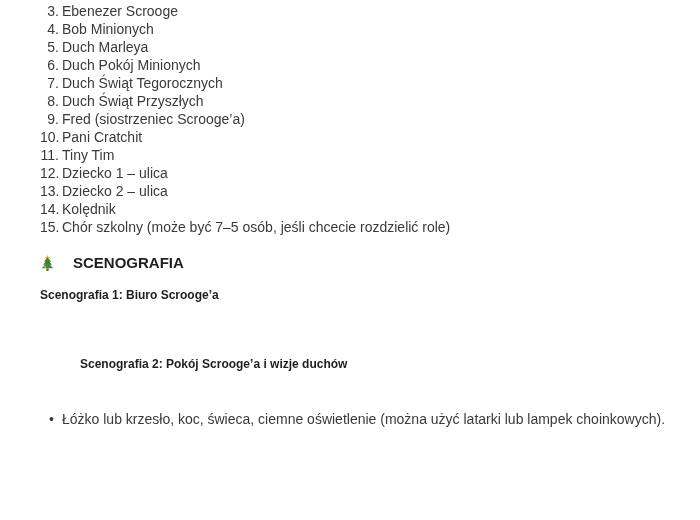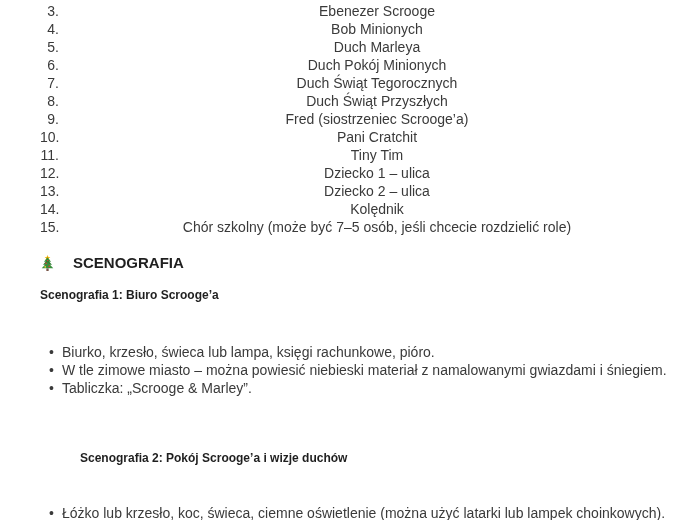--- a/index.html
+++ b/index.html
@@ -13,21 +13,20 @@
   .doc { margin: 0 8px 0 40px; }
 
   
   ol.cast { list-style: none; margin: 2px 0 0; padding: 0; }
   ol.cast li {
     position: relative;
     padding-left: 22px;
     font-size: 14px;
     line-height: 18px;
     counter-increment: cast;
-    text-align: center;
   }
   ol.cast li::before {
     content: counter(cast) ".";
     position: absolute; left: 0; top: 0;
     width: 19px; text-align: right;
   }
 
   
   h2.scen {
     display: flex; align-items: center; gap: 18px;
@@ -88,25 +87,20 @@
       <circle cx="8.2" cy="6.3" r="0.8" fill="#e53935"></circle>
       <circle cx="6.4" cy="9.2" r="0.9" fill="#e53935"></circle>
       <circle cx="9.9" cy="12.6" r="0.9" fill="#e53935"></circle>
       <circle cx="5.4" cy="13.4" r="0.9" fill="#fdd835"></circle>
     </svg>
     <span>SCENOGRAFIA</span>
   </h2>
 
   <h3 class="sub">Scenografia 1: Biuro Scrooge’a</h3>
 
-  <ul class="props">
-    <li>Biurko, krzesło, świeca lub lampa, księgi rachunkowe, pióro.</li>
-    <li>W tle zimowe miasto – można powiesić niebieski materiał z namalowanymi gwiazdami i śniegiem.</li>
-    <li>Tabliczka: „Scrooge &amp; Marley”.</li>
-  </ul>
 
   <h3 class="sub sub2">Scenografia 2: Pokój Scrooge’a i wizje duchów</h3>
 
   <ul class="props props2">
     <li>Łóżko lub krzesło, koc, świeca, ciemne oświetlenie (można użyć latarki lub lampek choinkowych).</li>
   </ul>
 
 </div>
 
 </body></html>

